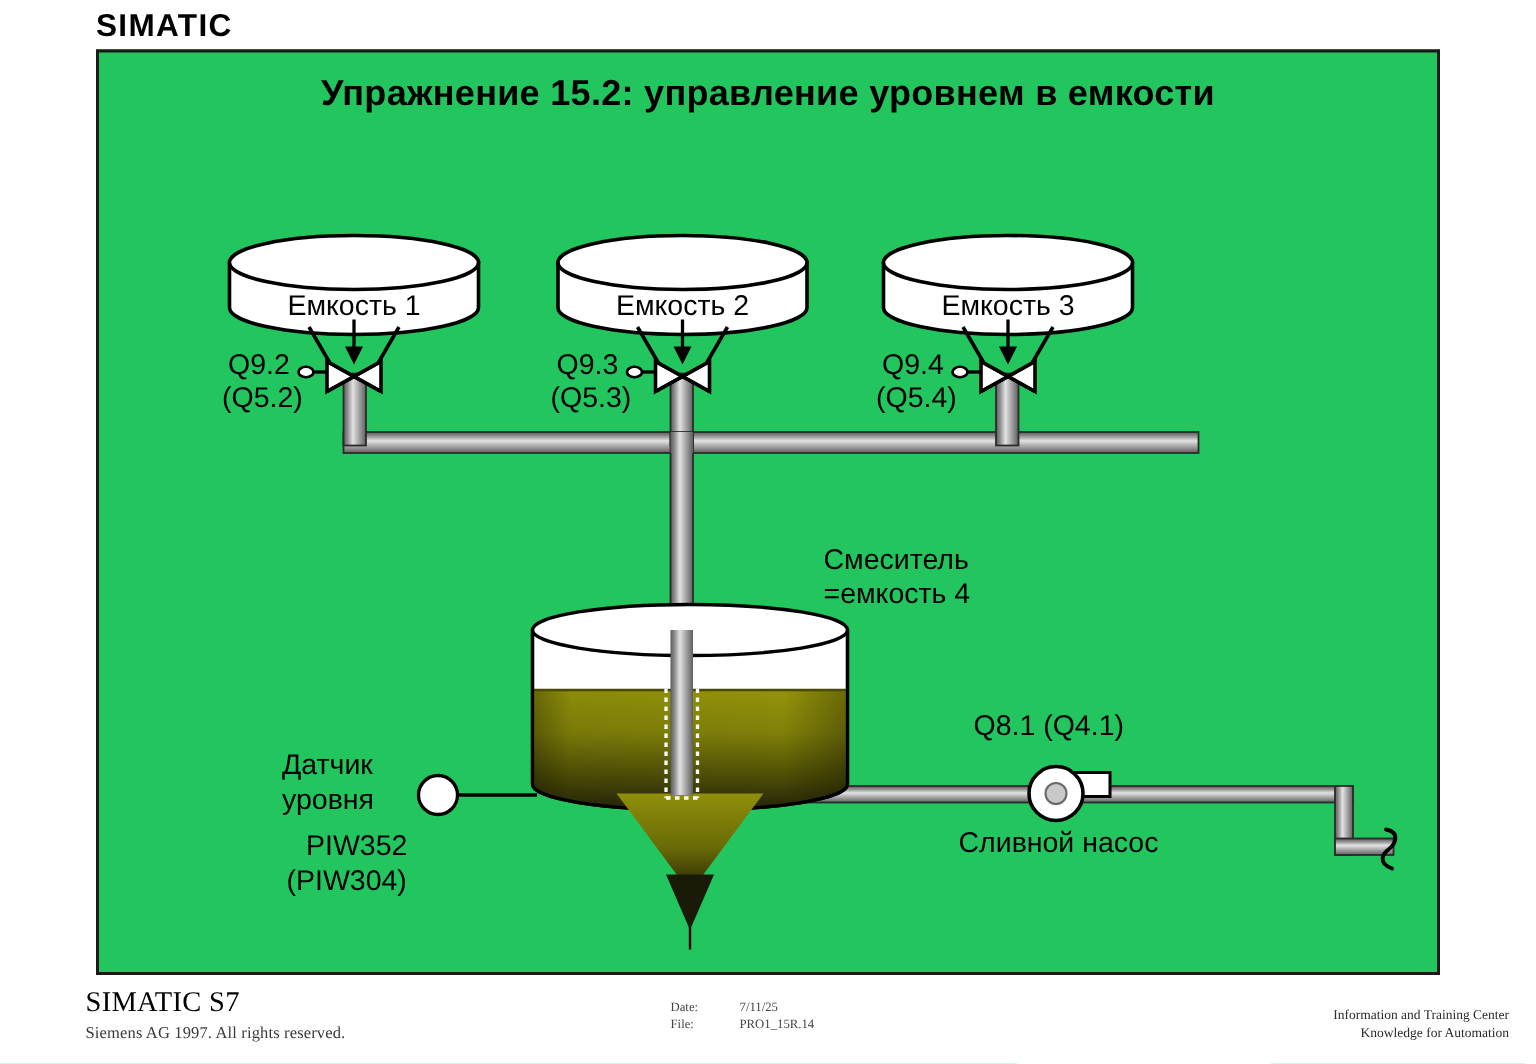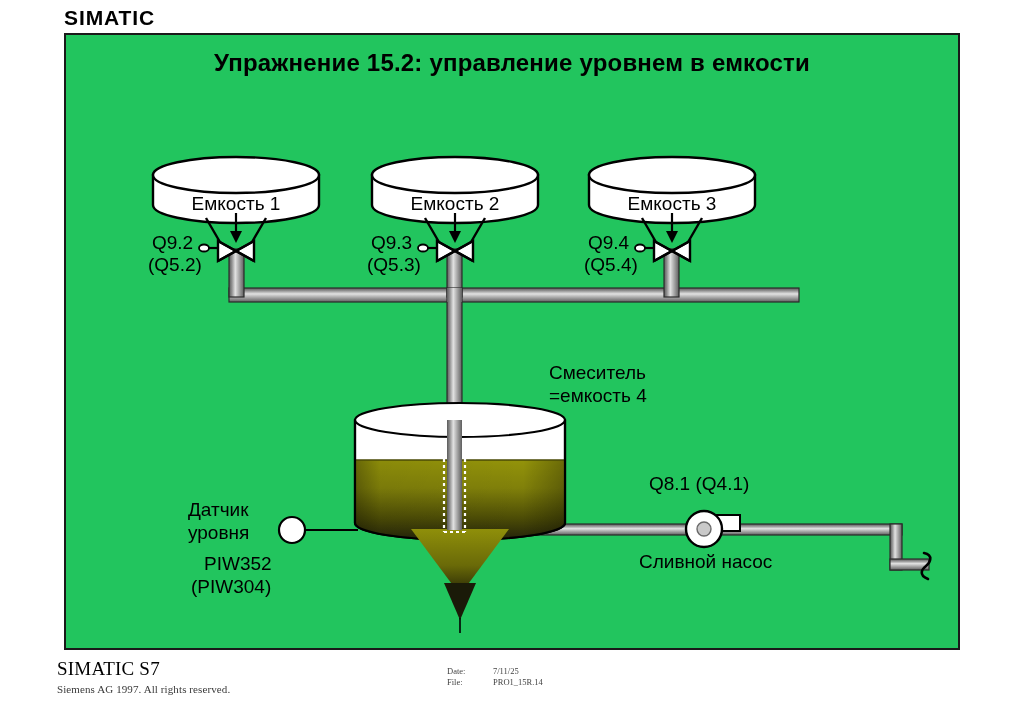--- a/index.html
+++ b/index.html
@@ -318,15 +318,19 @@
           <td>7/11/25</td>
         </tr>
         <tr>
           <td class="k">File:</td>
           <td>PRO1_15R.14</td>
         </tr>
       </tbody>
         </table>
     </div>
 
+    <div class="footer-itc">
+      <div>Information and Training Center</div>
+      <div>Knowledge for Automation</div>
+    </div>
   </div>
 
 </div>
 
 </body></html>

